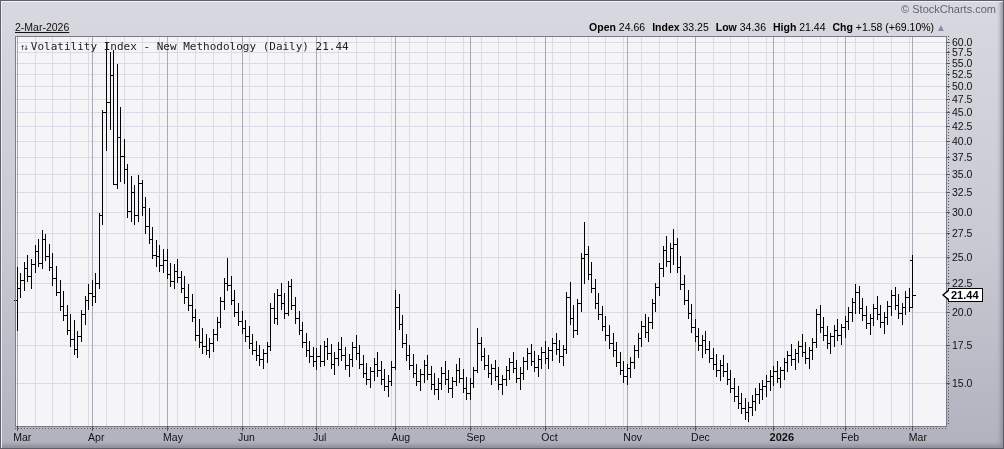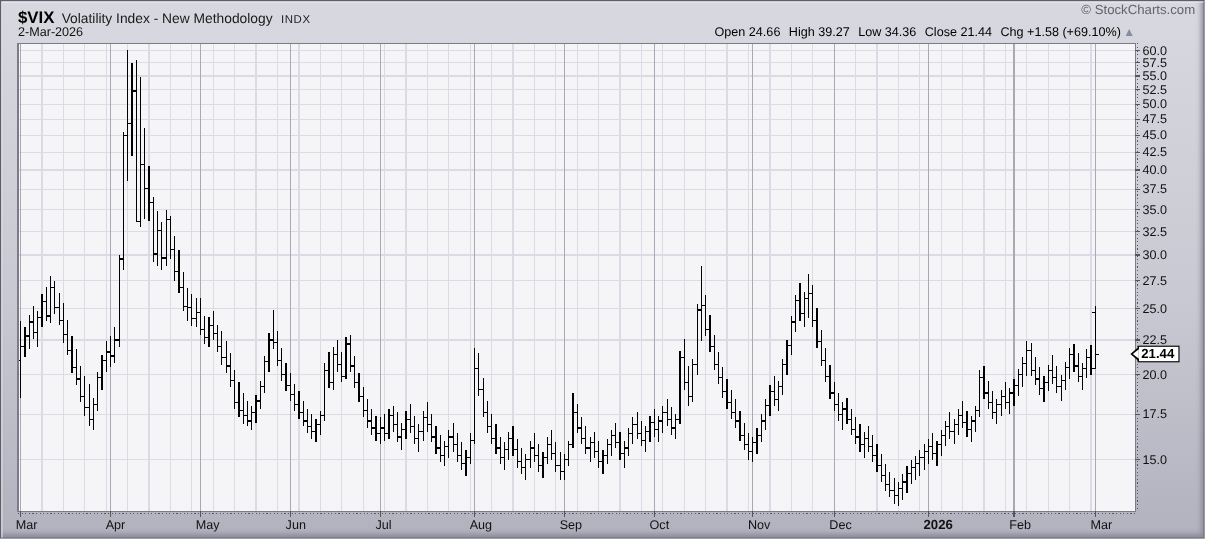--- a/index.html
+++ b/index.html
@@ -9,54 +9,54 @@
     font-family:"Liberation Sans",sans-serif;
     background:linear-gradient(180deg,#d8d8e0 0%,#c9c9d3 55%,#b2b2bf 100%);
     border:1px solid #5f5f6a;
     box-shadow:inset 1px 1px 0 #f0f0f6, inset -2px -3px 4px #8b8b99;
   }
   .hdr-row1{position:absolute;left:14px;top:5px;height:15px;white-space:nowrap;color:#111;}
   .sym{font-size:14px;font-weight:bold;color:#000;letter-spacing:0;}
   .ttl{font-size:11.5px;color:#1a1a1a;margin-left:6px;}
   .exch{font-size:9.5px;color:#222;margin-left:7px;letter-spacing:.5px;}
   .copyright{position:absolute;right:7px;top:2px;font-size:11px;color:#63636f;}
-  .hdr-row2{position:absolute;left:14px;top:20px;font-size:10.5px;color:#111;white-space:nowrap;}
+  .hdr-row2{position:absolute;left:14px;top:20px;font-size:10.5px;color:#111;white-space:nowrap;text-decoration:underline;}
   .quote{position:absolute;right:57px;top:20px;font-size:10.5px;color:#000;white-space:nowrap;}
-  .quote b{font-weight:normal;}
+  .quote b{font-weight:bold;}
   .quote .v{margin-right:7px;margin-top:12px;}
   .up-arrow{color:#868ca0;font-size:10px;margin-left:2px;}
   .chart-label{position:absolute;left:19px;top:39px;font-size:11px;color:#222;
     font-family:"DejaVu Sans Mono",monospace;white-space:nowrap;z-index:3;}
   .chart-label .arr{font-size:9px;letter-spacing:-2px;margin-right:4px;color:#333;}
   .price-tag{position:absolute;left:947px;top:287px;z-index:4;height:14px;
     background:#ffffff;border:1px solid #000;padding:0 3px 0 2px;
     font-size:11px;font-weight:bold;color:#000;line-height:12px;}
   .price-tag:before{content:"";position:absolute;left:-7px;top:0px;width:0;height:0;
     border-right:7px solid #000;border-top:6px solid transparent;border-bottom:6px solid transparent;}
   .price-tag:after{content:"";position:absolute;left:-5px;top:2px;width:0;height:0;
     border-right:5px solid #fff;border-top:4px solid transparent;border-bottom:4px solid transparent;}
   svg{position:absolute;left:0;top:0;}
   text{font-family:"Liberation Sans",sans-serif;}
 </style>
 </head>
 <body>
 
 <div class="frame">
 
-  <div class="hdr-row1">
-    <span class="sym">$VIX</span><span class="ttl">Volatility Index - New Methodology</span><span class="exch">INDX</span>
-  </div>
   <div class="copyright">© StockCharts.com</div>
 
   <div class="hdr-row2">2-Mar-2026</div>
 
   <div class="quote">
-    <b>Open</b>&nbsp;<span class="v">24.66</span><b>High</b>&nbsp;<span class="v">39.27</span><b>Low</b>&nbsp;<span class="v">34.36</span><b>Close</b>&nbsp;<span class="v">21.44</span><b>Chg</b>&nbsp;<span>+1.58 (+69.10%)</span><span class="up-arrow">▲</span>
+    <b>Open</b>&nbsp;<span class="v">24.66</span><b>Index</b>&nbsp;<span class="v">33.25</span><b>Low</b>&nbsp;<span class="v">34.36</span><b>High</b>&nbsp;<span class="v">21.44</span><b>Chg</b>&nbsp;<span>+1.58 (+69.10%)</span><span class="up-arrow">▲</span>
   </div>
 
+  <div class="chart-label">
+    <span class="arr">↑↓</span><span>Volatility Index - New Methodology (Daily) 21.44</span>
+  </div>
 
   <svg id="chart-svg" width="1004" height="449" viewBox="0 0 1004 449">
       <rect x="14" y="35" width="931" height="390" fill="#f5f5f8"></rect>
       <g stroke="#dbdbe5" shape-rendering="crispEdges">
         <line x1="14" y1="41.0" x2="945" y2="41.0"></line>
         <line x1="14" y1="51.4" x2="945" y2="51.4"></line>
         <line x1="14" y1="62.4" x2="945" y2="62.4"></line>
         <line x1="14" y1="73.8" x2="945" y2="73.8"></line>
         <line x1="14" y1="85.8" x2="945" y2="85.8"></line>
         <line x1="14" y1="98.4" x2="945" y2="98.4"></line>

